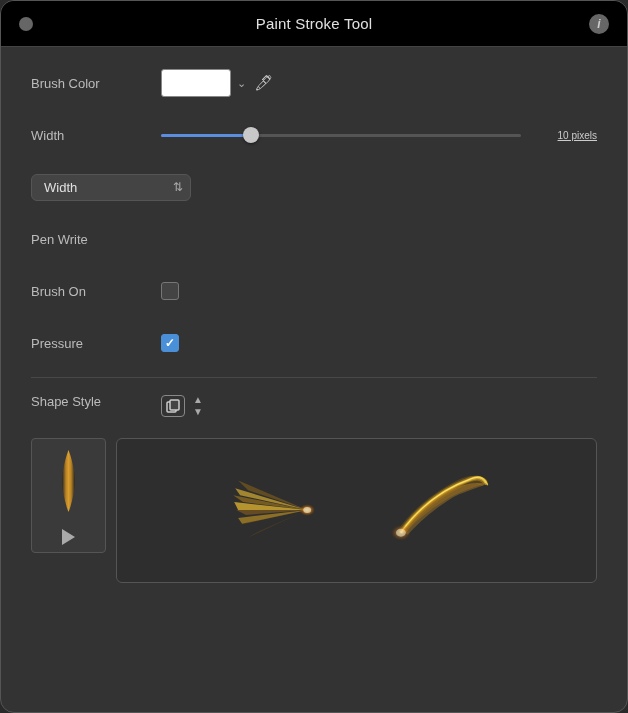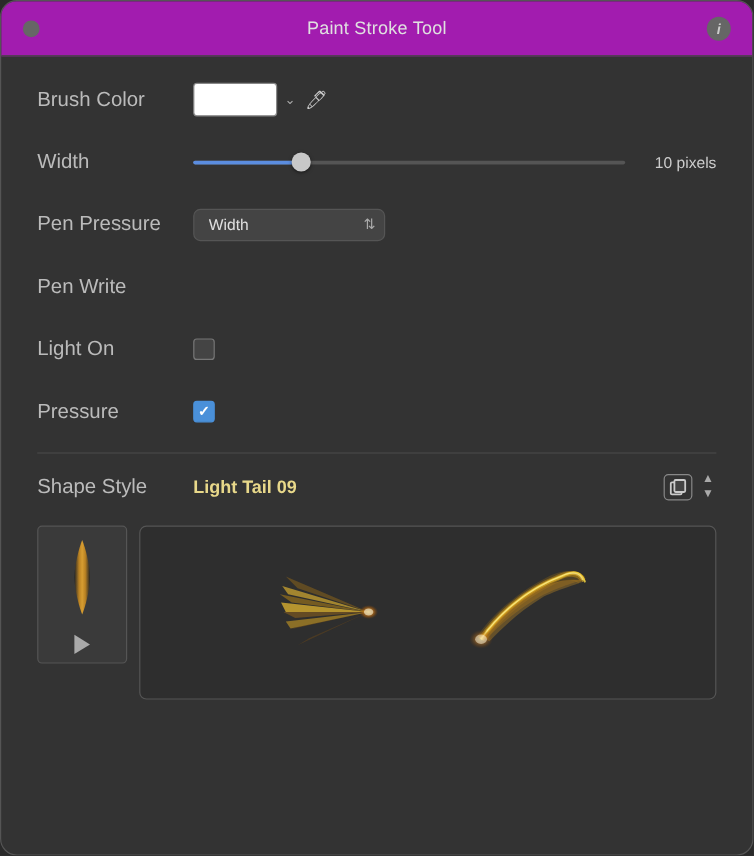--- a/index.html
+++ b/index.html
@@ -23,21 +23,21 @@
       flex-direction: column;
       overflow: hidden;
     }
 
     .title-bar {
       display: flex;
       align-items: center;
       justify-content: center;
       padding: 14px 20px;
       position: relative;
-      background: #a21caf;
+      background: #000000;
       border-bottom: 1px solid #444;
     }
 
     .title-bar .close-btn {
       position: absolute;
       left: 18px;
       width: 14px;
       height: 14px;
       border-radius: 50%;
       background: #666;
@@ -77,21 +77,21 @@
 
     .row {
       display: flex;
       align-items: center;
       margin-bottom: 16px;
       min-height: 36px;
     }
 
     .row-label {
       color: #bbb;
-      font-size: 17px;
+      font-size: 13px;
       width: 130px;
       flex-shrink: 0;
     }
 
     .row-control {
       flex: 1;
       display: flex;
       align-items: center;
     }
 
@@ -149,25 +149,26 @@
       transform: translate(-50%, -50%);
       width: 16px;
       height: 16px;
       background: #c8c8c8;
       border-radius: 50%;
       box-shadow: 0 1px 3px rgba(0,0,0,0.5);
     }
 
     .width-value {
       color: #ccc;
-      font-size: 13px;
+      font-size: 10px;
       margin-left: 16px;
       white-space: nowrap;
       min-width: 60px;
       text-align: right;
+      text-decoration: underline;
     }
 
     
     .dropdown-select {
       background: #444;
       border: 1px solid #555;
       border-radius: 6px;
       color: #e0e0e0;
       font-size: 13px;
       padding: 5px 32px 5px 12px;
@@ -222,21 +223,21 @@
     
     .divider {
       height: 1px;
       background: #484848;
       margin: 8px 0 16px 0;
     }
 
     
     .shape-style-row {
       display: flex;
-      align-items: center;
+      align-items: flex-start;
       margin-bottom: 20px;
     }
 
     .shape-style-name {
       color: #e8d88a;
       font-size: 15px;
       font-weight: 600;
       flex: 1;
       margin-left: 0;
     }
@@ -375,56 +376,54 @@
           <div class="slider-track">
             <div class="slider-fill"></div>
             <div class="slider-thumb"></div>
           </div>
         </div>
         <span class="width-value">10 pixels</span>
       </div>
     </div>
 
     <div class="row">
-      <span class="row-label">Pen Pressure</span>
       <div class="row-control">
         <div class="dropdown-wrapper">
           <select class="dropdown-select">
             <option>Width</option>
             <option>Nothing</option>
             <option>Opacity</option>
             <option>Size</option>
           </select>
         </div>
       </div>
     </div>
 
     <div class="row">
       <span class="row-label">Pen Write</span>
     </div>
 
     <div class="row">
-      <span class="row-label">Light On</span>
+      <span class="row-label">Brush On</span>
       <div class="row-control">
         <div class="checkbox-custom"></div>
       </div>
     </div>
 
     <div class="row">
       <span class="row-label">Pressure</span>
       <div class="row-control">
         <div class="checkbox-custom checked"></div>
       </div>
     </div>
 
     <div class="divider"></div>
 
     <div class="shape-style-row">
       <span class="row-label">Shape Style</span>
-      <span class="shape-style-name">Light Tail 09</span>
       <div style="display:flex; align-items:center; gap:2px;">
         <button class="copy-btn">
           <svg width="16" height="16" viewBox="0 0 16 16">
             <rect x="2" y="4" width="9" height="10" rx="1" fill="none" stroke="#ccc" stroke-width="1.5"></rect>
             <rect x="5" y="2" width="9" height="10" rx="1" fill="#444" stroke="#ccc" stroke-width="1.5"></rect>
           </svg>
         </button>
         <div class="stepper-group">
           <button class="stepper-btn">▲</button>
           <button class="stepper-btn">▼</button>

